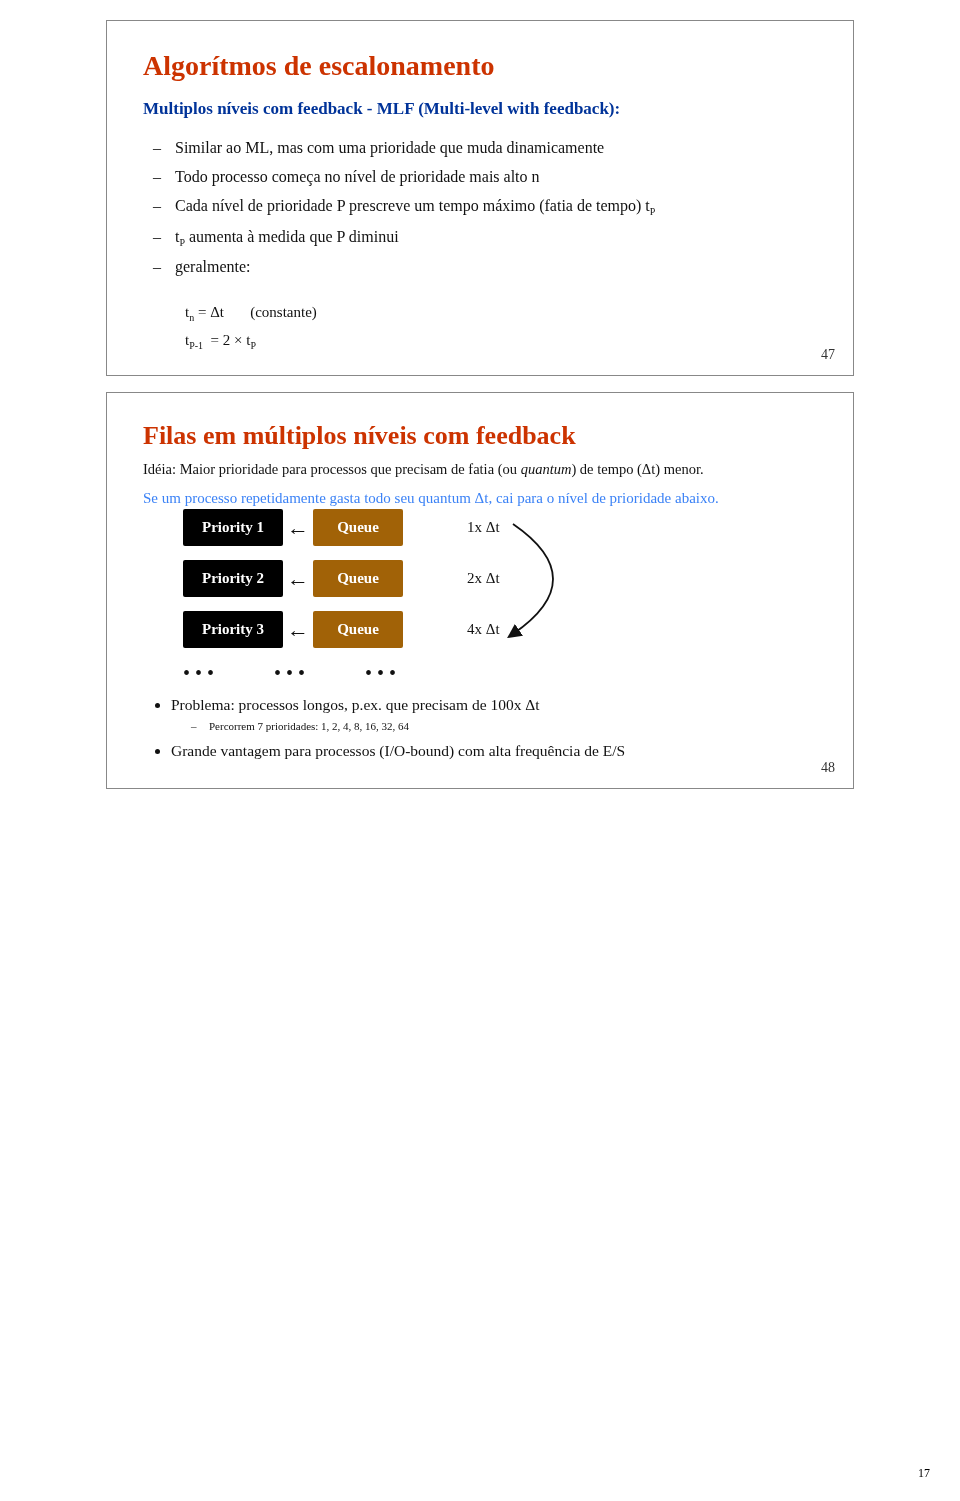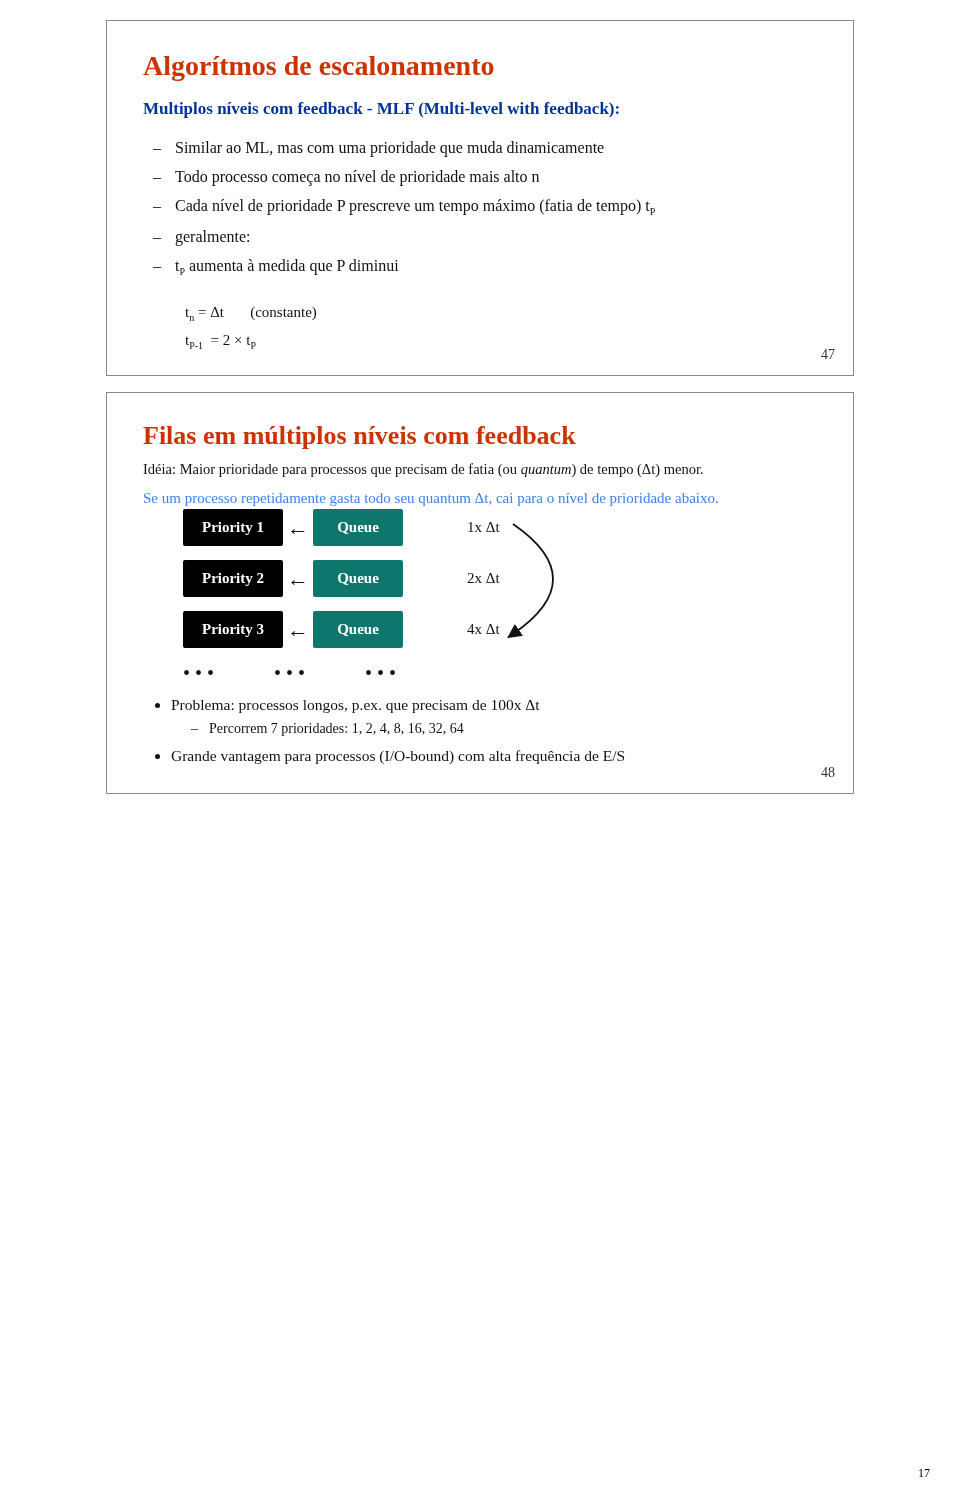--- a/index.html
+++ b/index.html
@@ -128,21 +128,21 @@
     }
 
     .arrow-left {
       font-size: 22px;
       color: #111;
       margin: 0 4px;
       display: inline-block;
     }
 
     .queue-box {
-      background: #0f766e;
+      background: #a16207;
       color: #fff;
       font-size: 15px;
       font-weight: bold;
       padding: 10px 18px;
       min-width: 90px;
       text-align: center;
       border-radius: 2px;
     }
 
     .time-label {
@@ -173,21 +173,21 @@
     }
 
     .sub-dash-list {
       list-style: none;
       padding-left: 20px;
     }
 
     .sub-dash-list > li {
       position: relative;
       padding-left: 18px;
-      font-size: 14px;
+      font-size: 11px;
       color: #111;
       line-height: 1.6;
     }
 
     .sub-dash-list > li::before {
       content: '–';
       position: absolute;
       left: 0;
     }
 
@@ -214,24 +214,24 @@
 
   <div class="slide">
     <div class="slide-title">Algorítmos de escalonamento</div>
     <div class="slide-subtitle">Multiplos níveis com feedback - MLF (Multi-level with feedback):</div>
     <ul class="bullet-list">
       <li>Similar ao ML, mas com uma prioridade que muda dinamicamente</li>
       <li>Todo processo começa no nível de prioridade mais alto n</li>
       <li>
         Cada nível de prioridade P prescreve um tempo máximo (fatia de tempo) t<sub>P</sub>
       </li>
-      <li>geralmente:</li>
       <li>
         t<sub>P</sub> aumenta à medida que P diminui
       </li>
+      <li>geralmente:</li>
     </ul>
     <div class="math-lines">
       <div class="math-line">
         t<sub>n</sub> = Δt &nbsp;&nbsp;&nbsp;&nbsp;&nbsp;&nbsp;(constante)
       </div>
       <div class="math-line">
         t<sub>P-1</sub> &nbsp;= 2 × t<sub>P</sub>
       </div>
     </div>
     <div class="slide-number">47</div>

